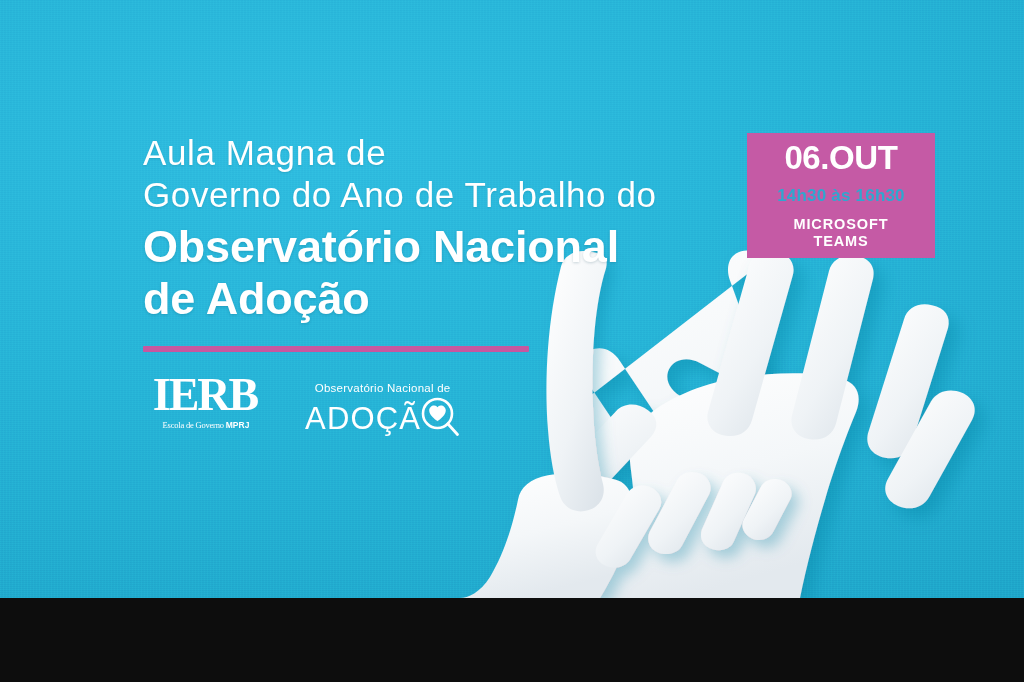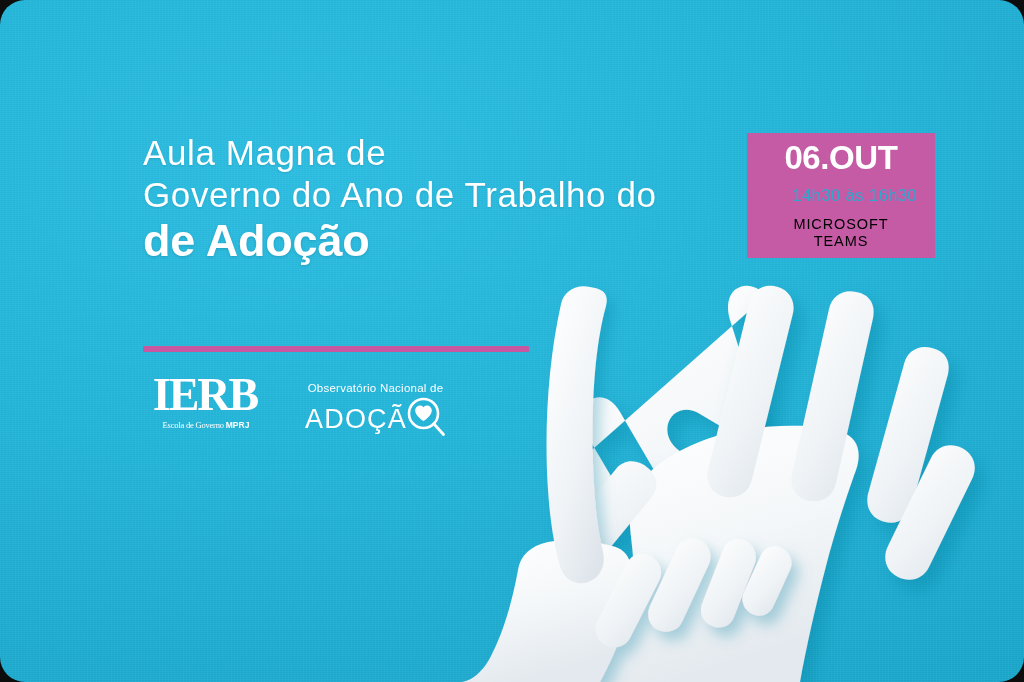--- a/index.html
+++ b/index.html
@@ -5,40 +5,39 @@
 <style>
   html, body {
     margin: 0;
     padding: 0;
     background: #0d0d0d;
   }
 
   .poster {
     position: relative;
     width: 1024px;
-    height: 682px;
+    height: 598px;
     overflow: hidden;
     font-family: "Liberation Sans", sans-serif;
     background-color: #26b4d8;
     
     background-image:
       repeating-linear-gradient(0deg,
         rgba(255,255,255,0.035) 0px,
         rgba(255,255,255,0.035) 1px,
         rgba(0,0,0,0.030) 1px,
         rgba(0,0,0,0.030) 2px),
       repeating-linear-gradient(90deg,
         rgba(255,255,255,0.030) 0px,
         rgba(255,255,255,0.030) 1px,
         rgba(0,0,0,0.025) 1px,
         rgba(0,0,0,0.025) 3px),
       radial-gradient(ellipse 120% 95% at 30% 25%,
         #2fbde0 0%, #27b4d7 45%, #1fa6c9 100%);
     background-blend-mode: overlay, overlay, normal;
-    border-radius: 25px;
     -webkit-font-smoothing: antialiased;
   }
 
   
   .hands-layer {
     position: absolute;
     inset: 0;
     pointer-events: none;
   }
   .hands-layer svg { display: block; width: 100%; height: 100%; }
@@ -110,29 +109,29 @@
     margin-top: -1px;
   }
   .badge-sep {
     height: 3px;
     background: #ffffff;
     margin: 6px 4px 5px 4px;
   }
   .badge-time {
     color: #2fa7cf;
     font-size: 17px;
-    font-weight: 400;
+    font-weight: 700;
     letter-spacing: 0.2px;
-    text-align: right;
+    text-align: center;
     line-height: 19px;
   }
   .badge-platform {
-    color: #000000;
+    color: #ffffff;
     font-size: 14.5px;
-    font-weight: 400;
+    font-weight: 700;
     letter-spacing: 0.9px;
     text-align: center;
     line-height: 17px;
   }
 
   
   .logos {
     position: absolute;
     left: 143px;
     top: 370px;
@@ -178,21 +177,21 @@
     margin-bottom: 1px;
   }
   .ona-word {
     display: flex;
     align-items: center;
     justify-content: center;
     gap: 0px;
   }
   .ona-word .letters {
     color: #ffffff;
-    font-size: 27px;
+    font-size: 31px;
     font-weight: 300;
     letter-spacing: 1.2px;
     line-height: 38px;
   }
   .ona-word .mag { margin-left: -1px; display: block; }
 </style>
 </head>
 <body>
 
 <div class="poster">
@@ -370,20 +369,21 @@
           C 597,526 594,496 593,464
           C 591,404 595,345 606,306
           C 609,293 603,289 590,287 Z"></path>
       </g>
     </svg>
   </div>
 
   <div class="headline">
     <div class="light">Aula Magna de</div>
     <div class="light">Governo do Ano de Trabalho do</div>
+    <div class="bold">Observatório Nacional</div>
     <div class="bold second">de Adoção</div>
   </div>
 
   <div class="rule"></div>
 
   <div class="badge">
     <div class="badge-date">06.OUT</div>
     <div class="badge-sep"></div>
     <div class="badge-time">14h30 às 16h30</div>
     <div class="badge-sep"></div>

